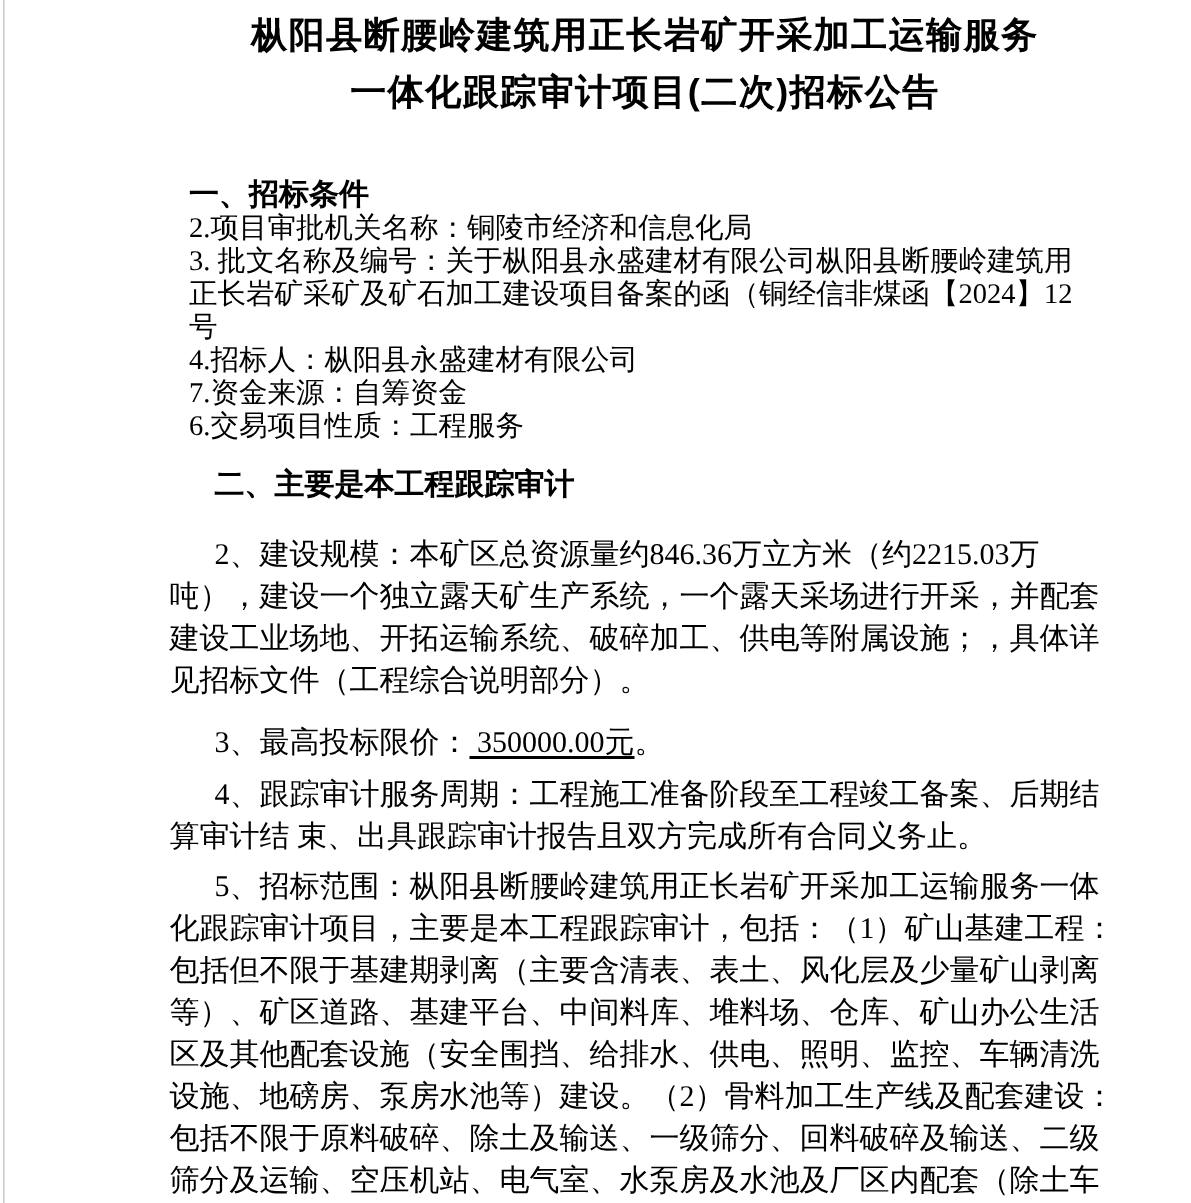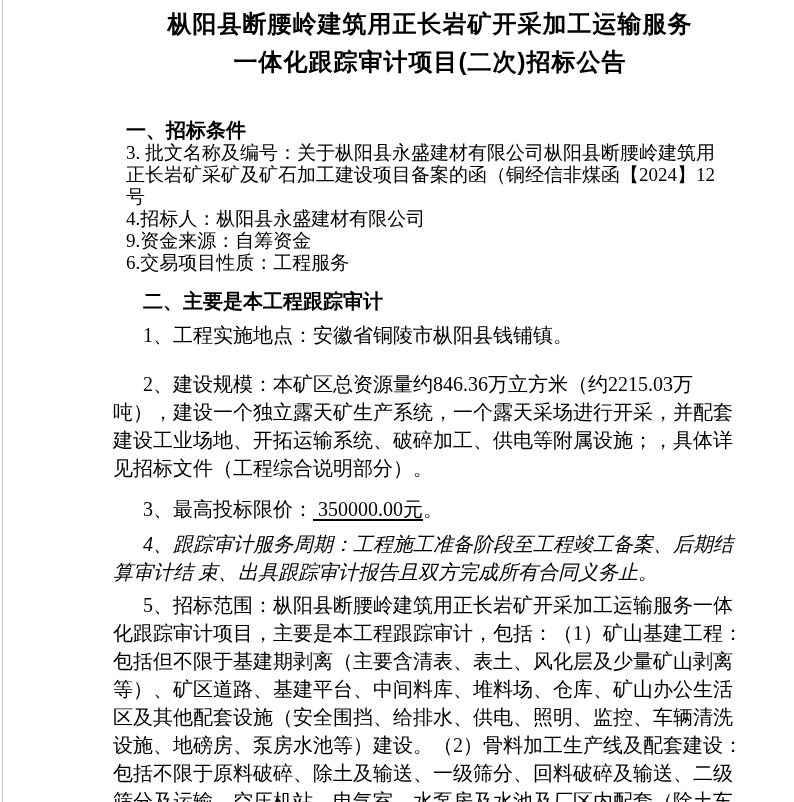--- a/index.html
+++ b/index.html
@@ -64,21 +64,21 @@
   }
   .para {
     font-size: 20px;
     line-height: 28px;
     text-indent: 30px;
     margin: 0;
   }
   .para-location   { margin-top: 8px;  }
   .para-scale      { margin-top: 21px;  }
   .para-price      { margin-top: 13px; }
-  .para-audit      { margin-top: 7px; font-style: italic;  }
+  .para-audit      { margin-top: 7px;  }
   .para-scope      { margin-top: 5px;  }
   .u {
     text-decoration: underline;
     text-underline-offset: 3px;
   }
 </style>
 </head>
 <body>
 
 <div class="page">
@@ -86,30 +86,30 @@
 
   <div class="content">
 
     <div class="doc-title">
       <div>枞阳县断腰岭建筑用正长岩矿开采加工运输服务</div>
       <div>一体化跟踪审计项目(二次)招标公告</div>
     </div>
 
     <div class="sec1">
       <div class="sec-heading">一、招标条件</div>
+      <div class="sec1-item">2.项目审批机关名称：铜陵市经济和信息化局</div>
       <div class="sec1-item">3. 批文名称及编号：关于枞阳县永盛建材有限公司枞阳县断腰岭建筑用正长岩矿采矿及矿石加工建设项目备案的函（铜经信非煤函【2024】12号</div>
       <div class="sec1-item">4.招标人：枞阳县永盛建材有限公司</div>
-      <div class="sec1-item">9.资金来源：自筹资金</div>
+      <div class="sec1-item">7.资金来源：自筹资金</div>
       <div class="sec1-item">6.交易项目性质：工程服务</div>
     </div>
 
     <div class="sec2">
       <div class="sec-heading">二、主要是本工程跟踪审计</div>
 
-      <p class="para para-location">1、工程实施地点：安徽省铜陵市枞阳县钱铺镇。</p>
 
       <p class="para para-scale">2、建设规模：本矿区总资源量约846.36万立方米（约2215.03万吨），建设一个独立露天矿生产系统，一个露天采场进行开采，并配套建设工业场地、开拓运输系统、破碎加工、供电等附属设施；，具体详见招标文件（工程综合说明部分）。</p>
 
       <p class="para para-price">
         <span>3、最高投标限价：</span><span class="u"> 350000.00元</span><span>。</span>
       </p>
 
       <p class="para para-audit">4、跟踪审计服务周期：工程施工准备阶段至工程竣工备案、后期结算审计结 束、出具跟踪审计报告且双方完成所有合同义务止。</p>
 
       <p class="para para-scope">5、招标范围：枞阳县断腰岭建筑用正长岩矿开采加工运输服务一体化跟踪审计项目，主要是本工程跟踪审计，包括：（1）矿山基建工程：包括但不限于基建期剥离（主要含清表、表土、风化层及少量矿山剥离等）、矿区道路、基建平台、中间料库、堆料场、仓库、矿山办公生活区及其他配套设施（安全围挡、给排水、供电、照明、监控、车辆清洗设施、地磅房、泵房水池等）建设。（2）骨料加工生产线及配套建设：包括不限于原料破碎、除土及输送、一级筛分、回料破碎及输送、二级筛分及运输、空压机站、电气室、水泵房及水池及厂区内配套（除土车间，杂土料棚，缓冲料棚、配套用房等）（3）绿色矿山建设：根据安徽省关于《安徽省露天开采非金属矿绿色矿山建设要求》（DB 34/T3248-2018）文</p>

